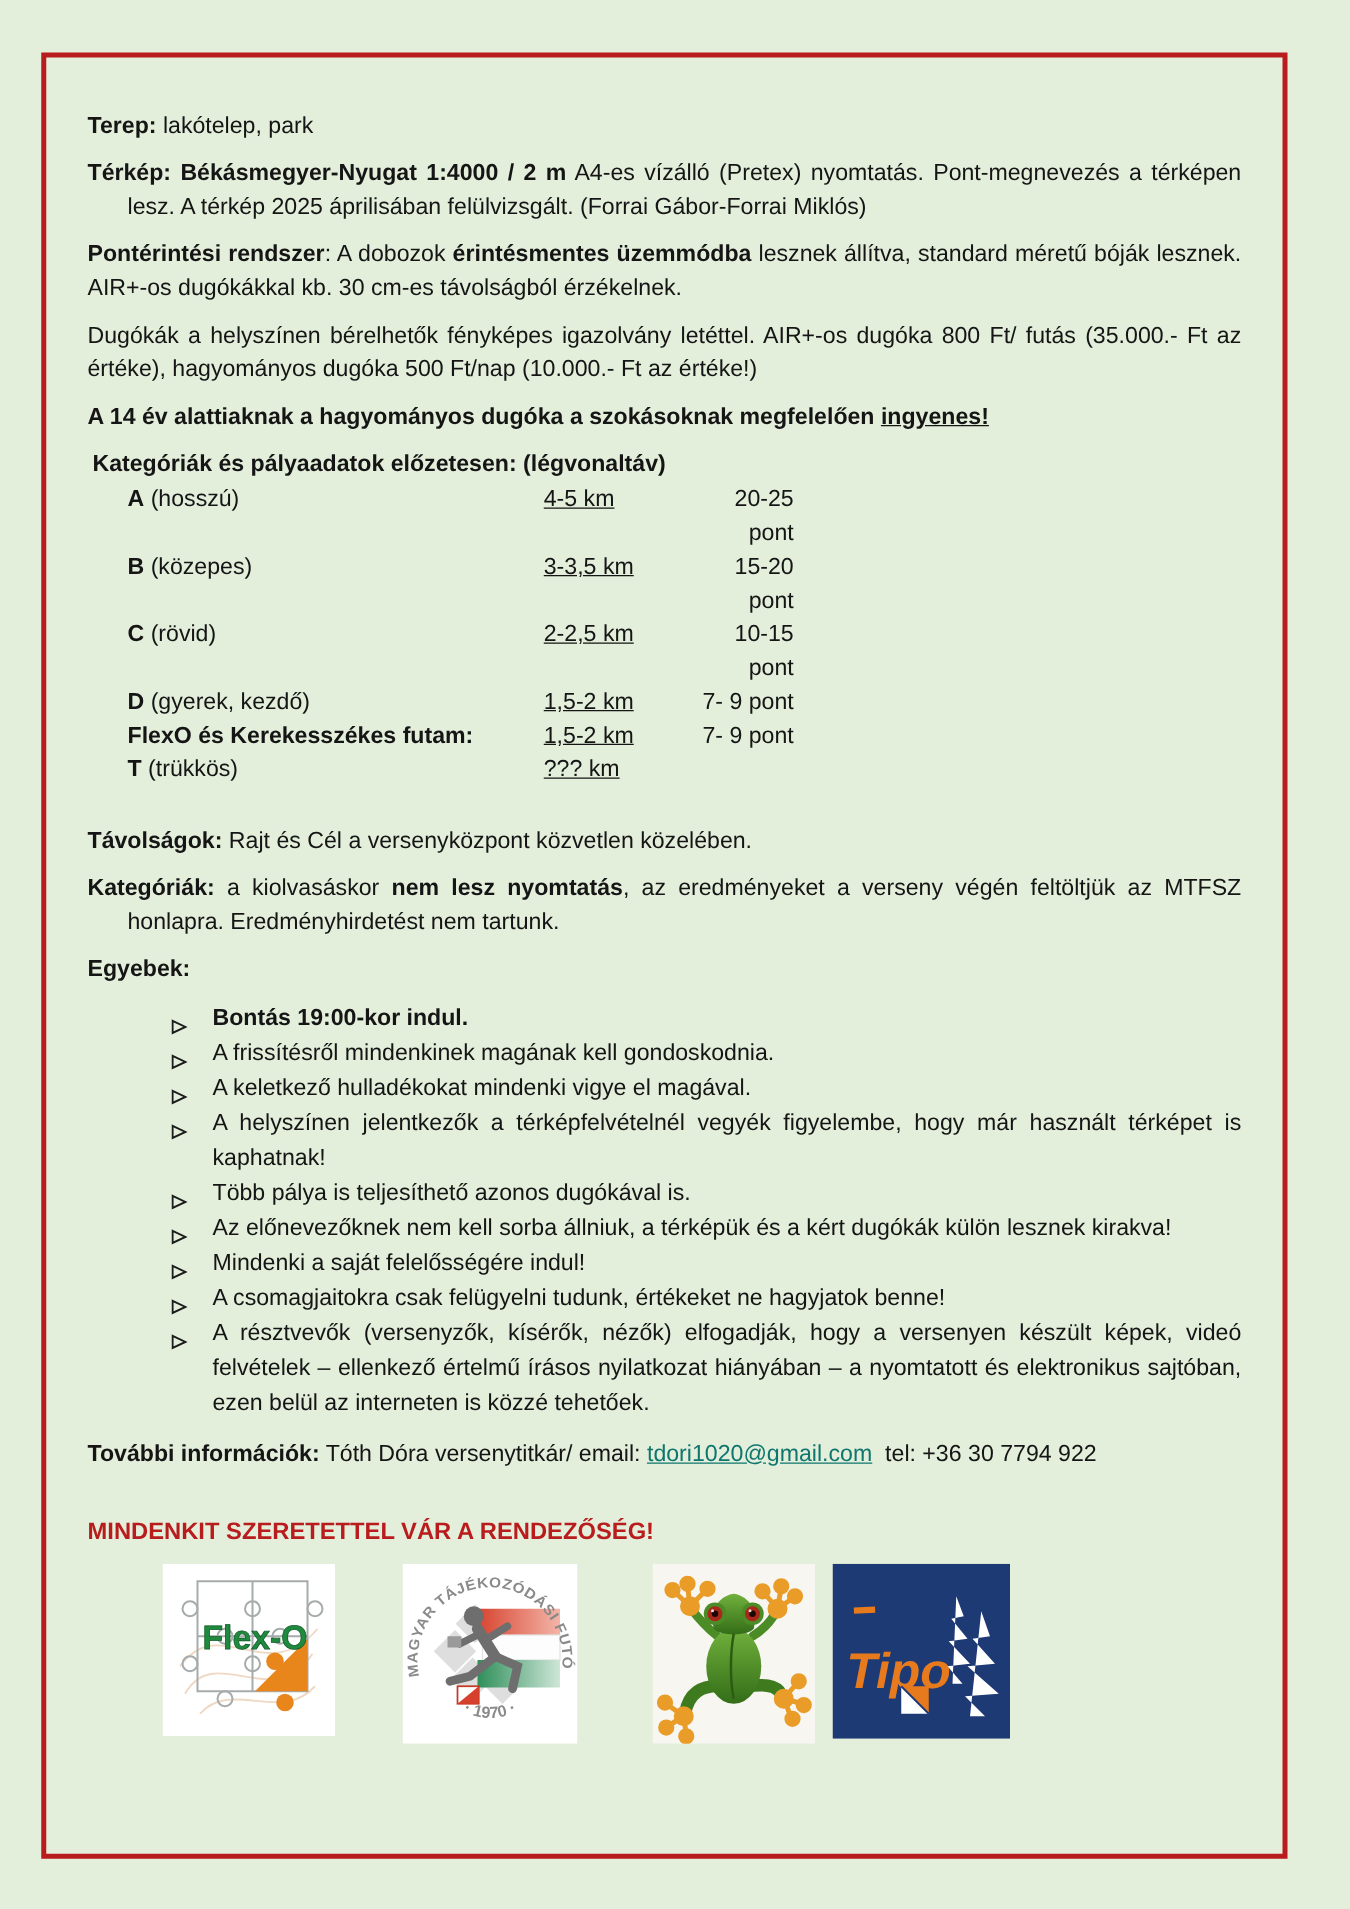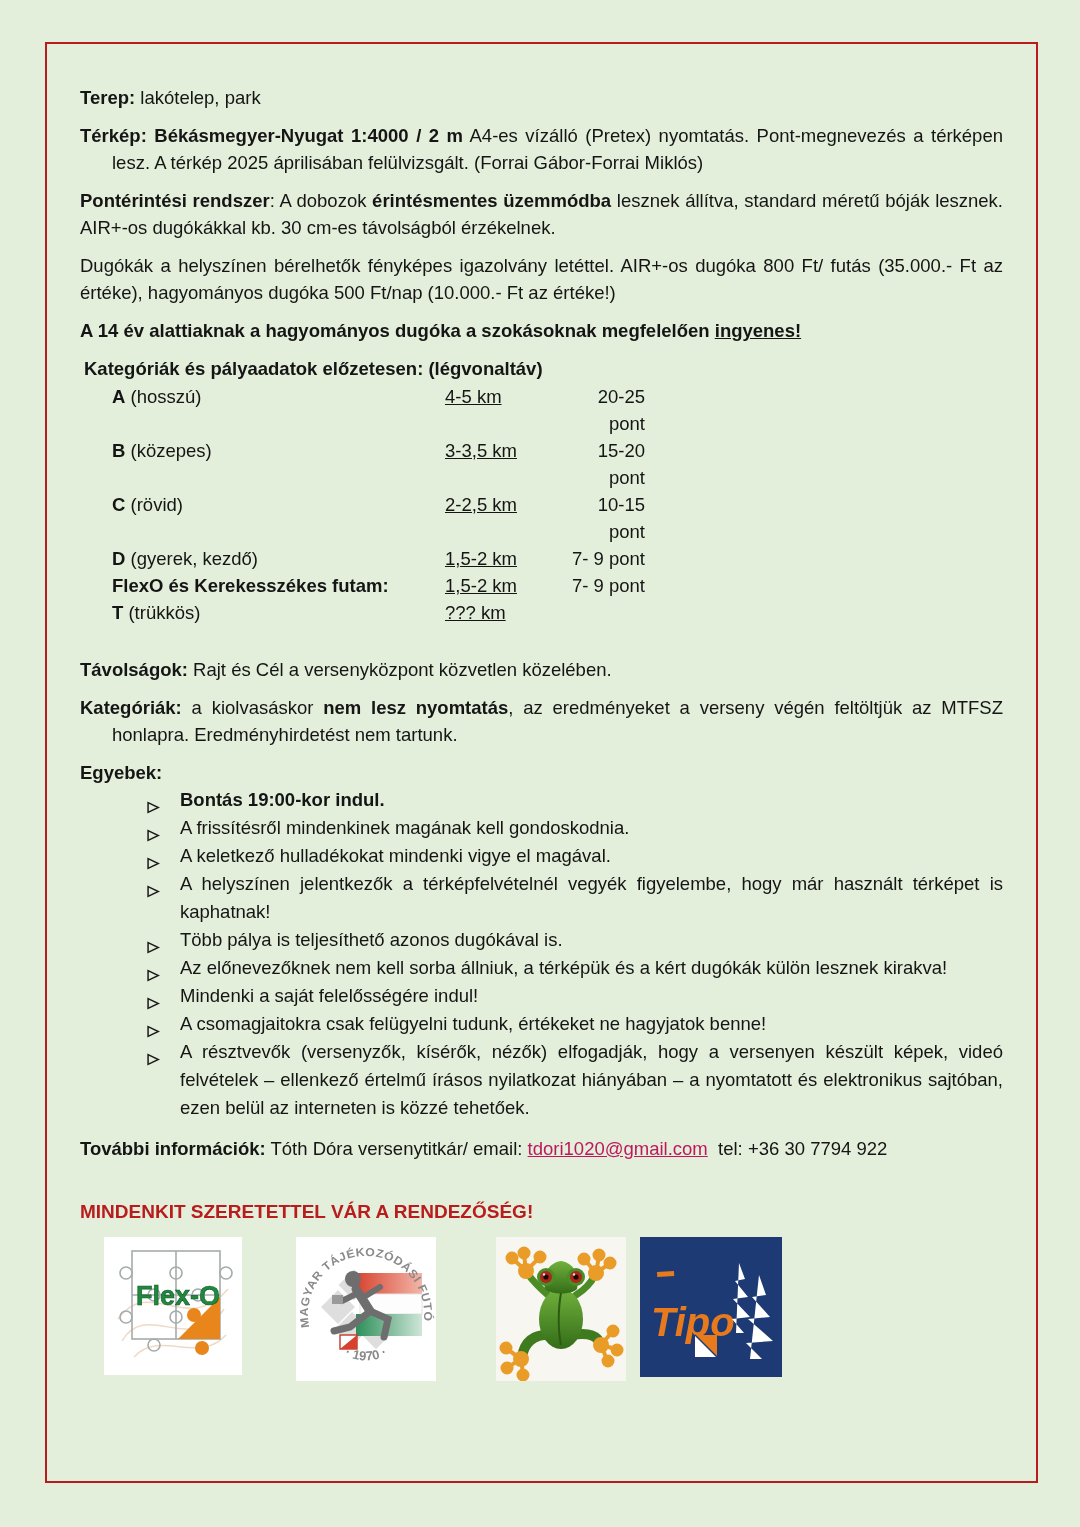--- a/index.html
+++ b/index.html
@@ -3,45 +3,45 @@
 <meta charset="utf-8">
 <style>
   html,body{margin:0;padding:0;}
   body{
     width:1080px;height:1527px;position:relative;
     background:#e3eedb;
     font-family:"Liberation Sans",sans-serif;
     color:#151515;
   }
   .frame{
-    position:absolute;left:45px;top:42px;width:989px;height:1437px;
-    border:2px solid #b91c1c;box-sizing:content-box;
+    position:absolute;left:33px;top:42px;width:989px;height:1437px;
+    border:4px solid #b91c1c;box-sizing:content-box;
   }
   .content{
     position:absolute;left:33px;top:40px;width:923px;
     font-size:18.5px;line-height:27px;
   }
   p{margin:0 0 11px 0;text-align:justify;}
   p.noj{text-align:left;}
   .hang{padding-left:32px;text-indent:-32px;}
   .b{font-weight:bold;}
   .u{text-decoration:underline;}
-  .link{color:#be185d;text-decoration:underline;cursor:pointer;}
+  .link{color:#0f766e;text-decoration:underline;cursor:pointer;}
   .cat-table{margin:0 0 30px 0;}
   .cat-row{display:flex;line-height:27px;}
   .cat-name{width:365px;padding-left:32px;box-sizing:border-box;}
   .cat-dist{width:112px;text-decoration:underline;}
   .cat-pts{width:88px;text-align:right;}
-  ul.bullets{list-style:none;margin:0 0 11px 0;padding:0;}
+  ul.bullets{list-style:none;margin:12px 0 11px 0;padding:0;}
   ul.bullets li{position:relative;padding-left:100px;line-height:28px;text-align:justify;}
   ul.bullets li .marker{position:absolute;left:67px;top:8px;}
   .closing{color:#b91c1c;font-weight:bold;font-size:19px;margin:36px 0 0 0;text-align:left;}
   .logos{display:flex;align-items:flex-start;margin-top:12px;}
   .logo{flex:0 0 auto;}
-  .logo-flexo{margin-left:24px;}
+  .logo-flexo{margin-left:60px;}
   .logo-mtfsz{margin-left:54px;}
   .logo-frog{margin-left:60px;}
   .logo-tipo{margin-left:14px;}
   svg text{font-family:"Liberation Sans",sans-serif;}
 </style>
 </head>
 <body>
 
 <div class="frame">
   <div class="content">

